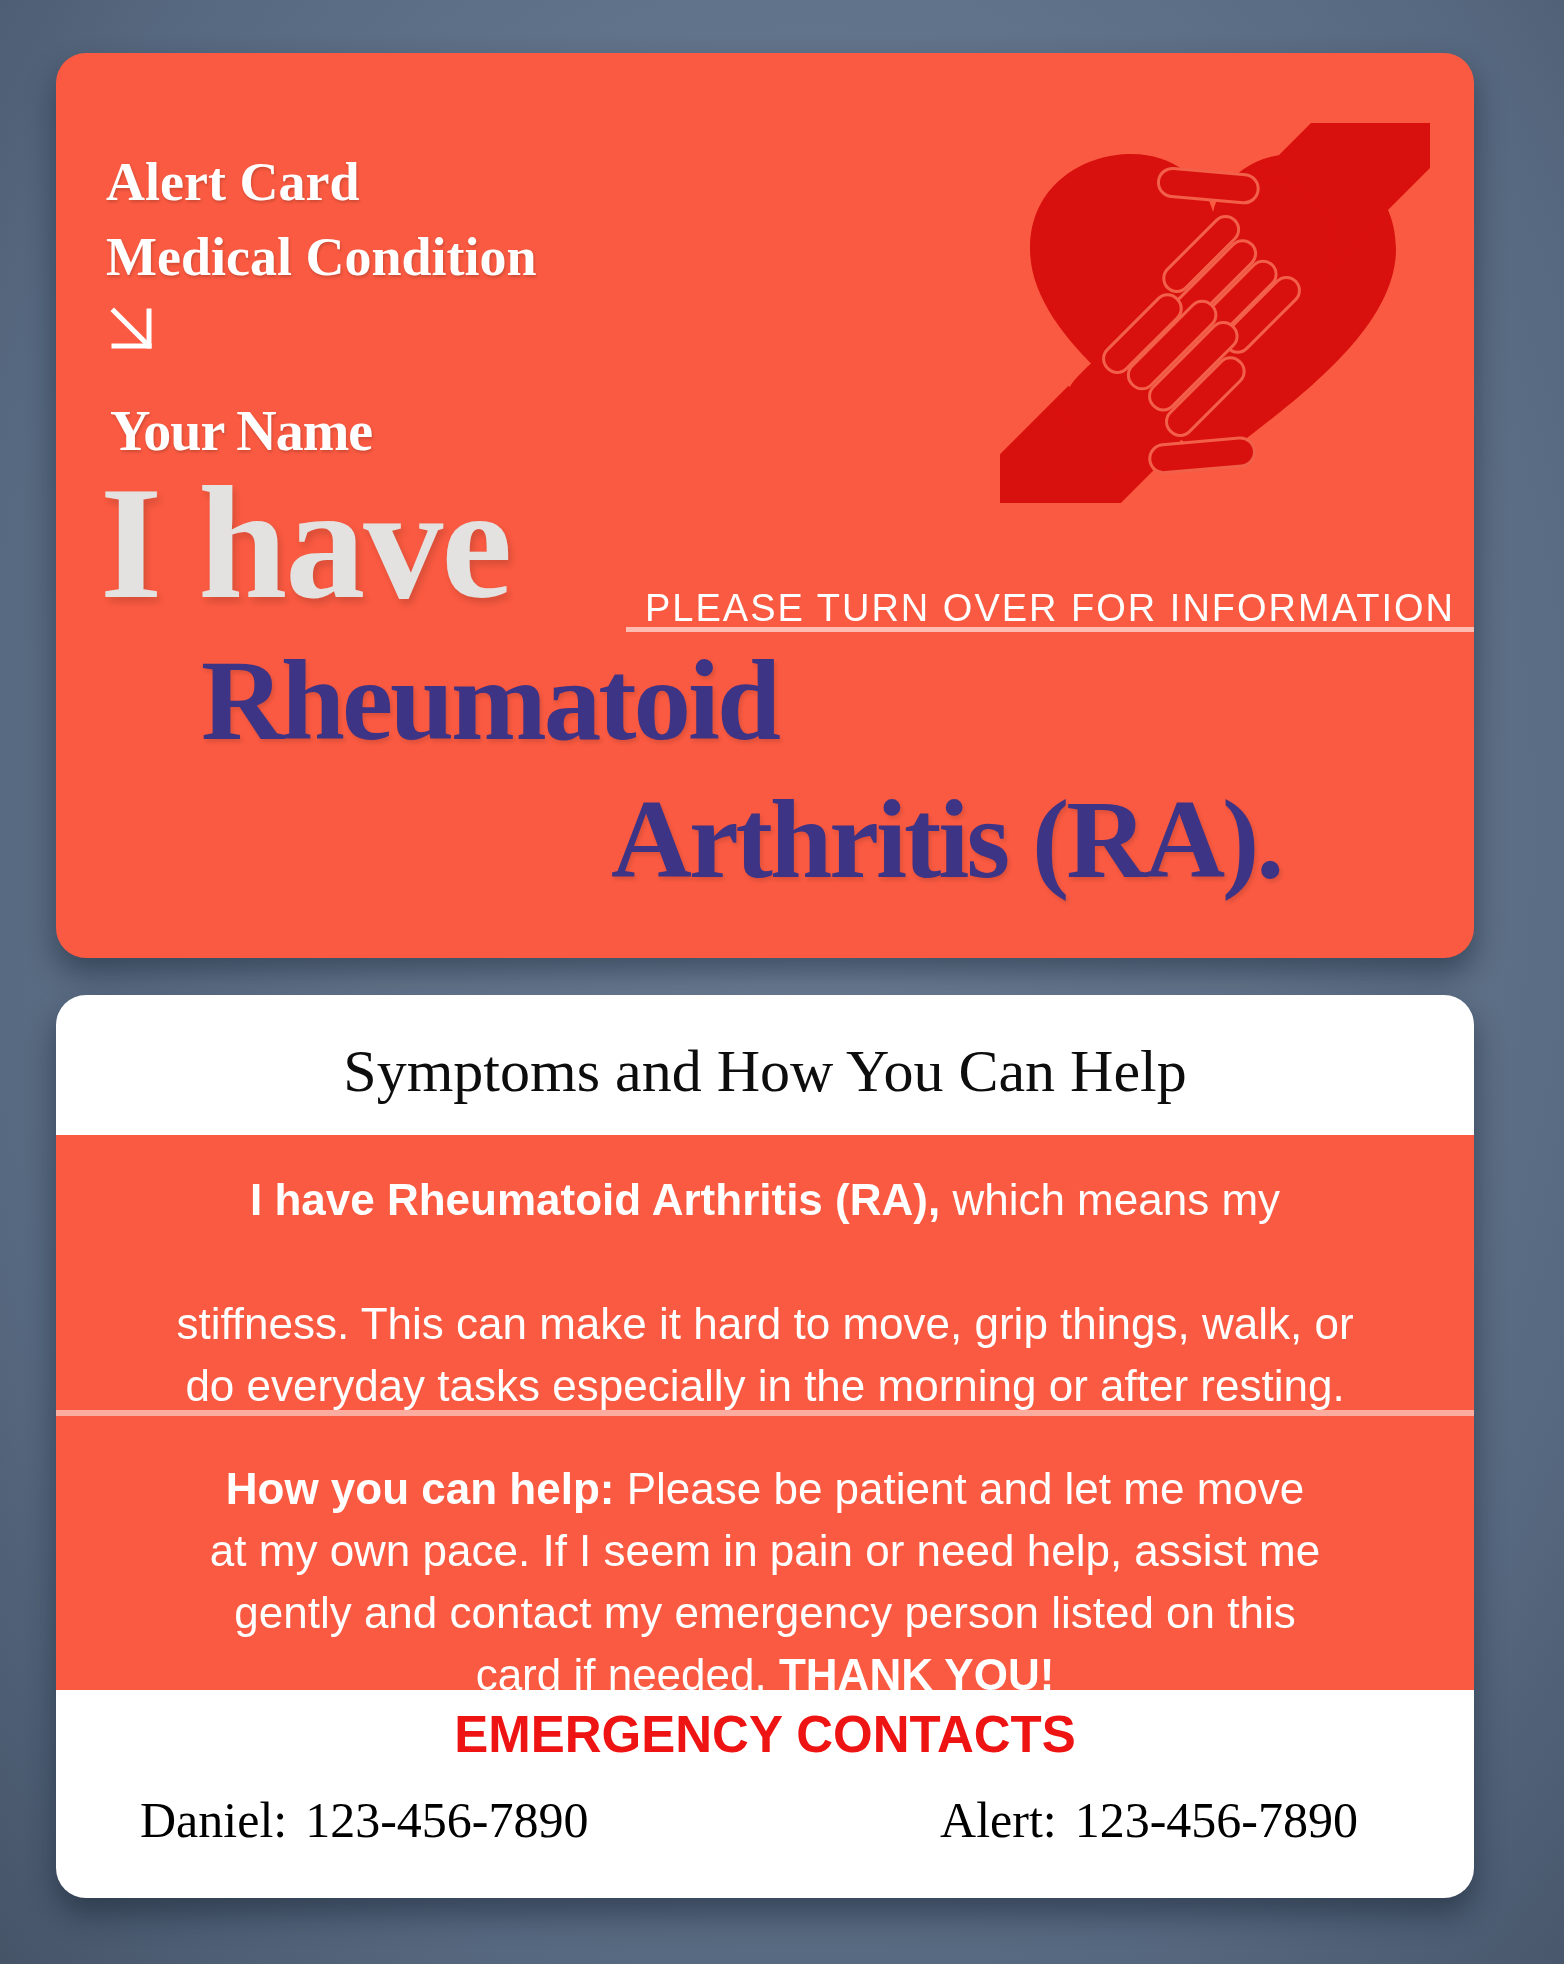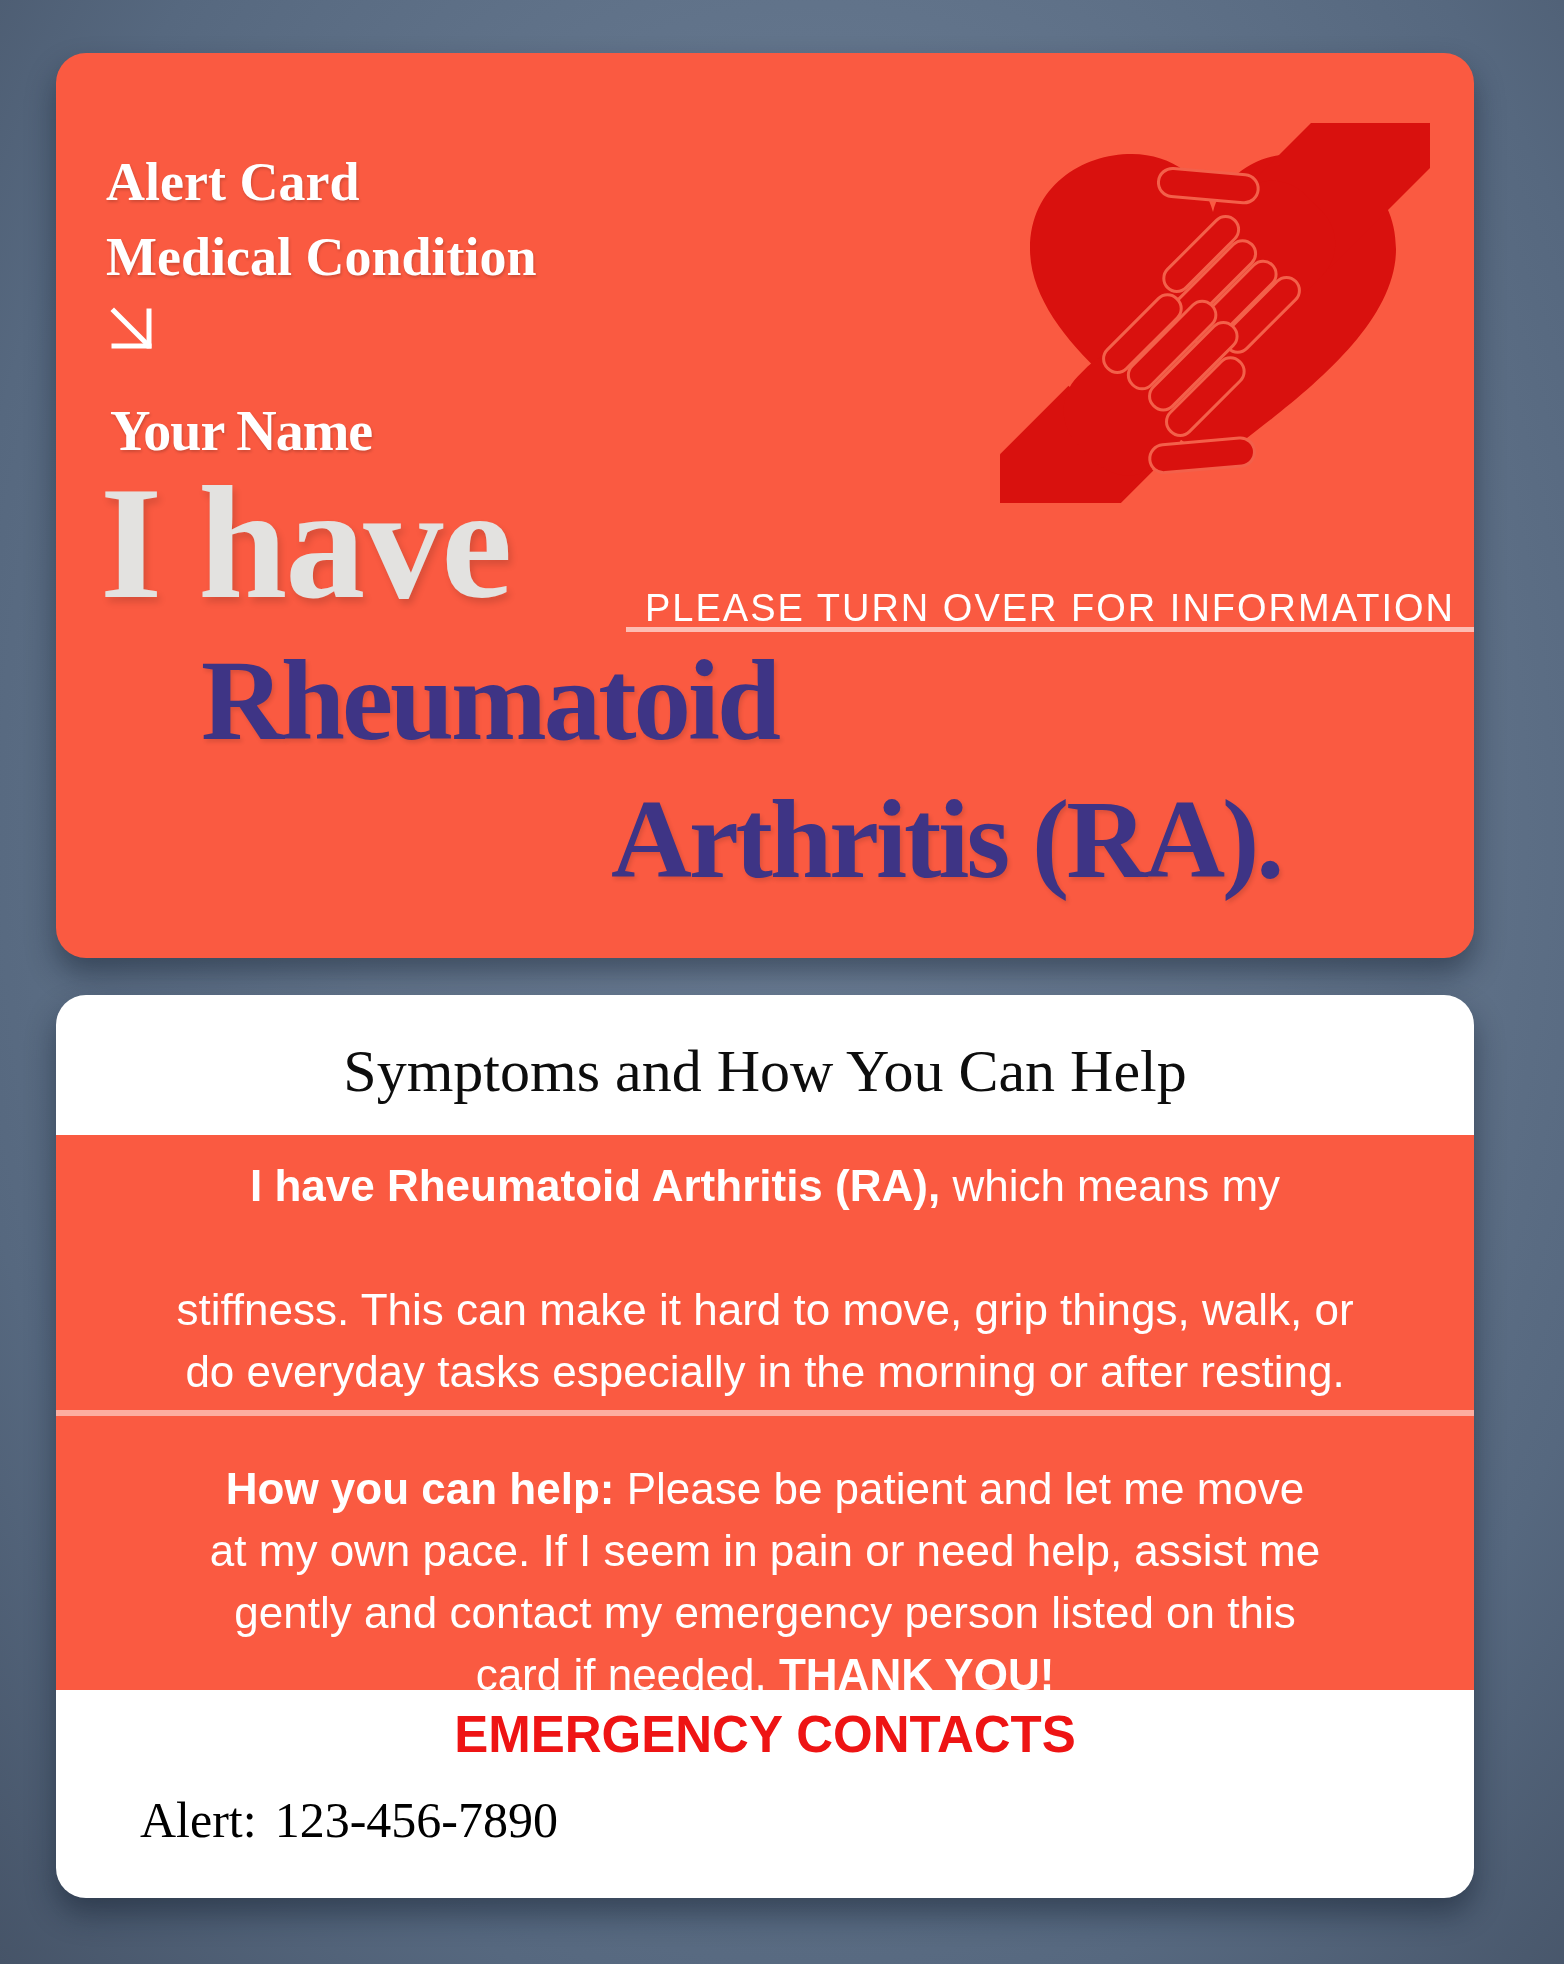--- a/index.html
+++ b/index.html
@@ -59,21 +59,21 @@
   
   .back-header{
     position:absolute;top:30px;left:0;width:100%;text-align:center;
     font-family:"Liberation Serif", serif;font-weight:400;
     font-size:60px;color:#0d0d0d;margin-top:12px;
   }
   .band{position:absolute;left:0;width:100%;background:#fa5a41;color:#ffffff;
         text-align:center;font-size:44px;line-height:62px;}
   .band .bold{font-weight:700;}
   #band-symptoms{top:140px;height:275px;padding-top:0;}
-  #band-symptoms .band-text{margin-top:20px;}
+  #band-symptoms .band-text{margin-top:34px;}
   .band-divider{position:absolute;left:0;width:100%;top:415px;height:6px;
         background:#fa5a41;}
   .band-divider .inner{width:100%;height:100%;background:rgba(255,255,255,0.5);}
   #band-help{top:421px;height:274px;}
   #band-help .band-text{margin-top:42px;}
   .emergency-header{
     position:absolute;top:710px;left:0;width:100%;text-align:center;
     font-size:51px;font-weight:700;color:#ee1414;letter-spacing:0px;
   }
   .contacts-row{
@@ -162,16 +162,19 @@
     </div>
 
   <div class="band" id="band-help">
     <div class="band-text"><span class="bold">How you can help:</span><span> Please be patient and let me move</span><br><span>at my own pace. If I seem in pain or need help, assist me</span><br><span>gently and contact my emergency person listed on this</span><br><span>card if needed. </span><span class="bold">THANK YOU!</span></div>
   </div>
 
   <div class="emergency-header">EMERGENCY CONTACTS</div>
 
   <div class="contacts-row">
     <div class="contact">
+      <span>Daniel:</span><span class="gap"></span><span>123-456-7890</span>
+    </div>
+    <div class="contact">
       <span>Alert:</span><span class="gap"></span><span>123-456-7890</span>
     </div>
   </div>
 </div>
 
 </body></html>

